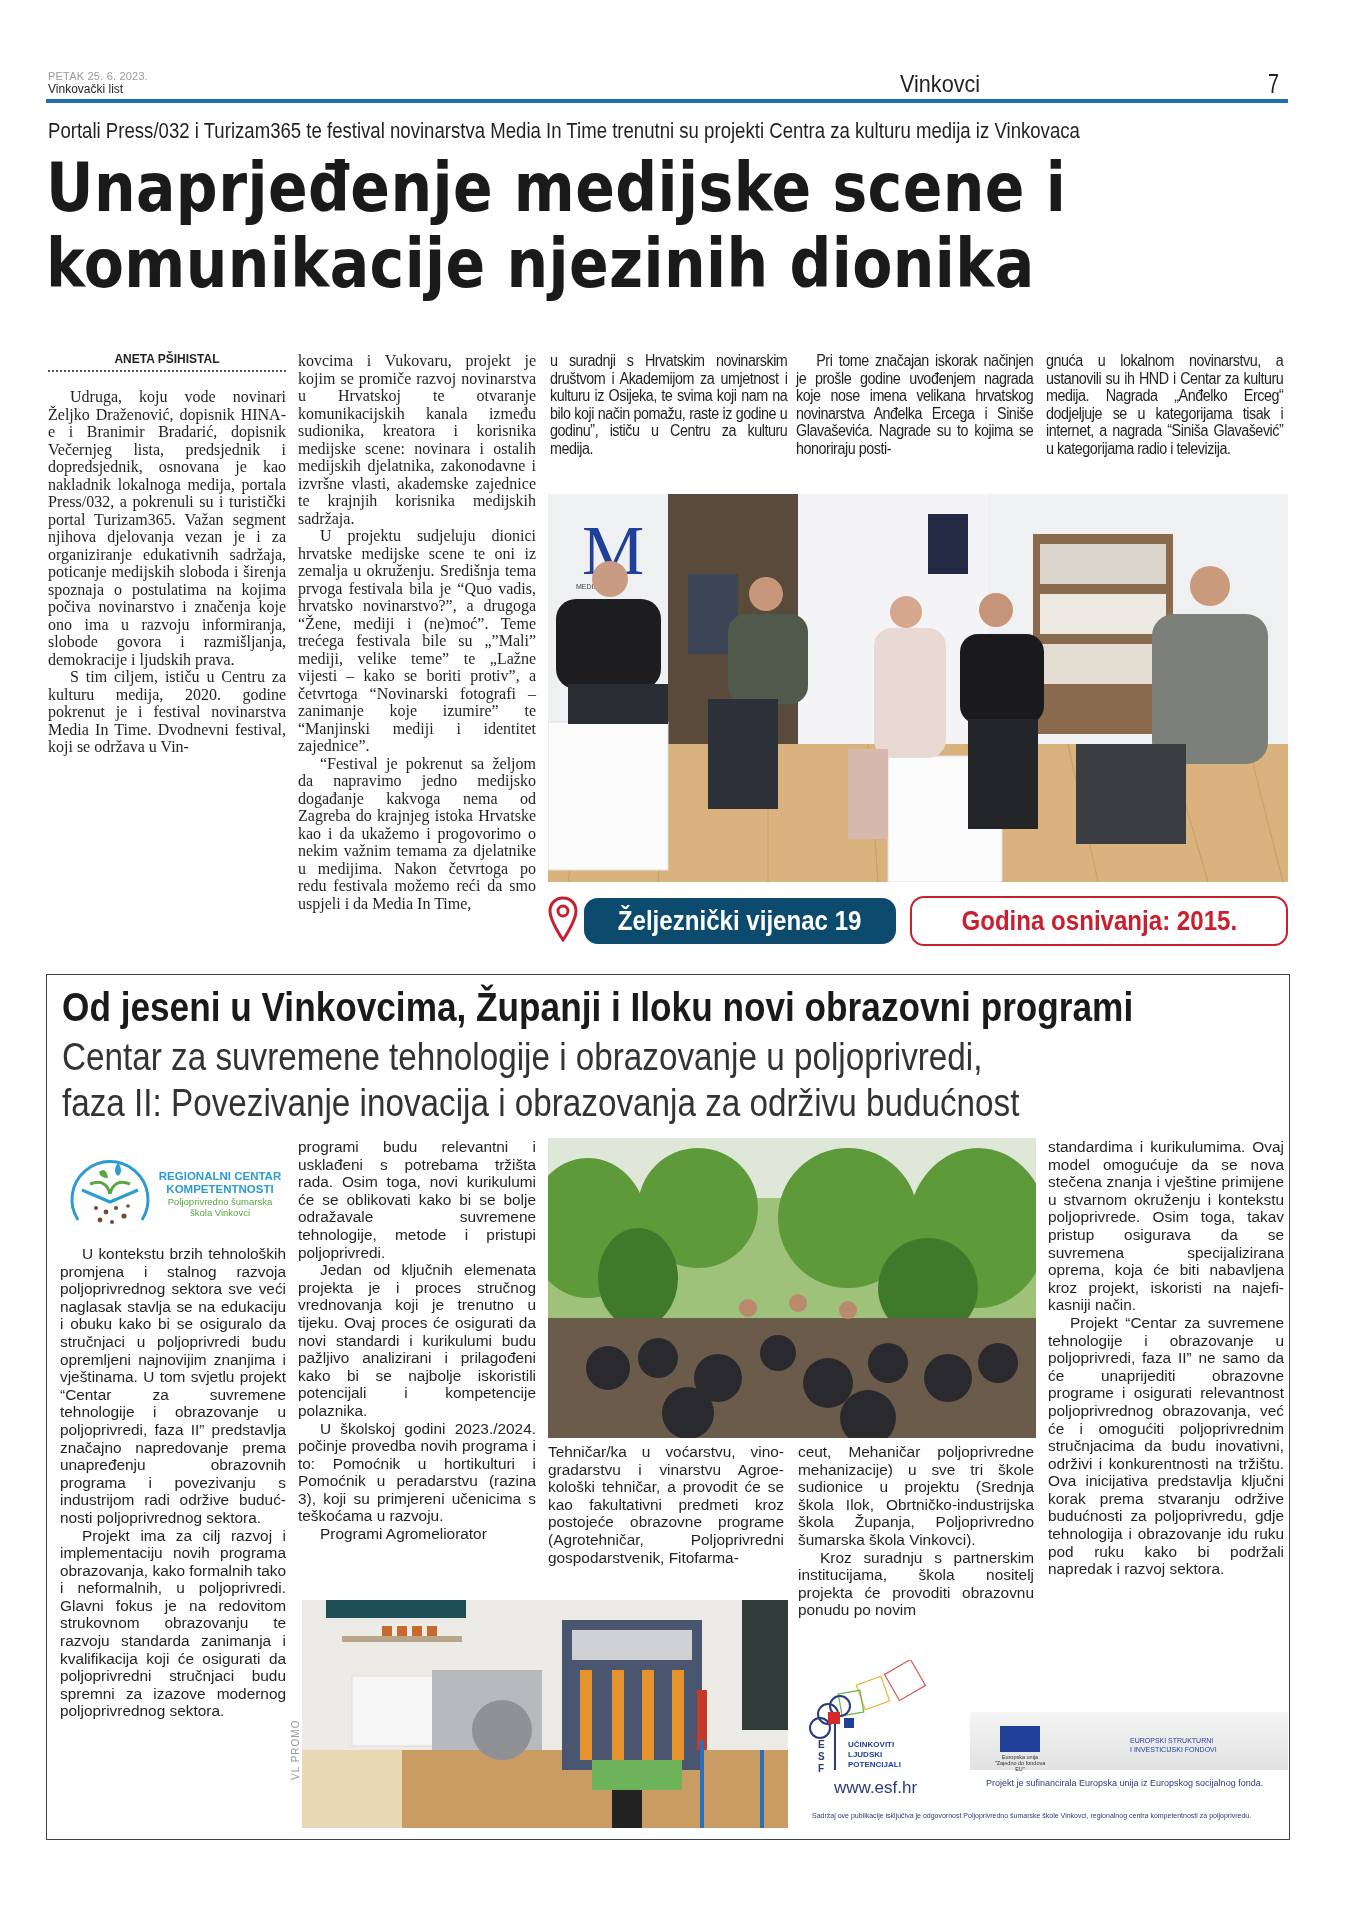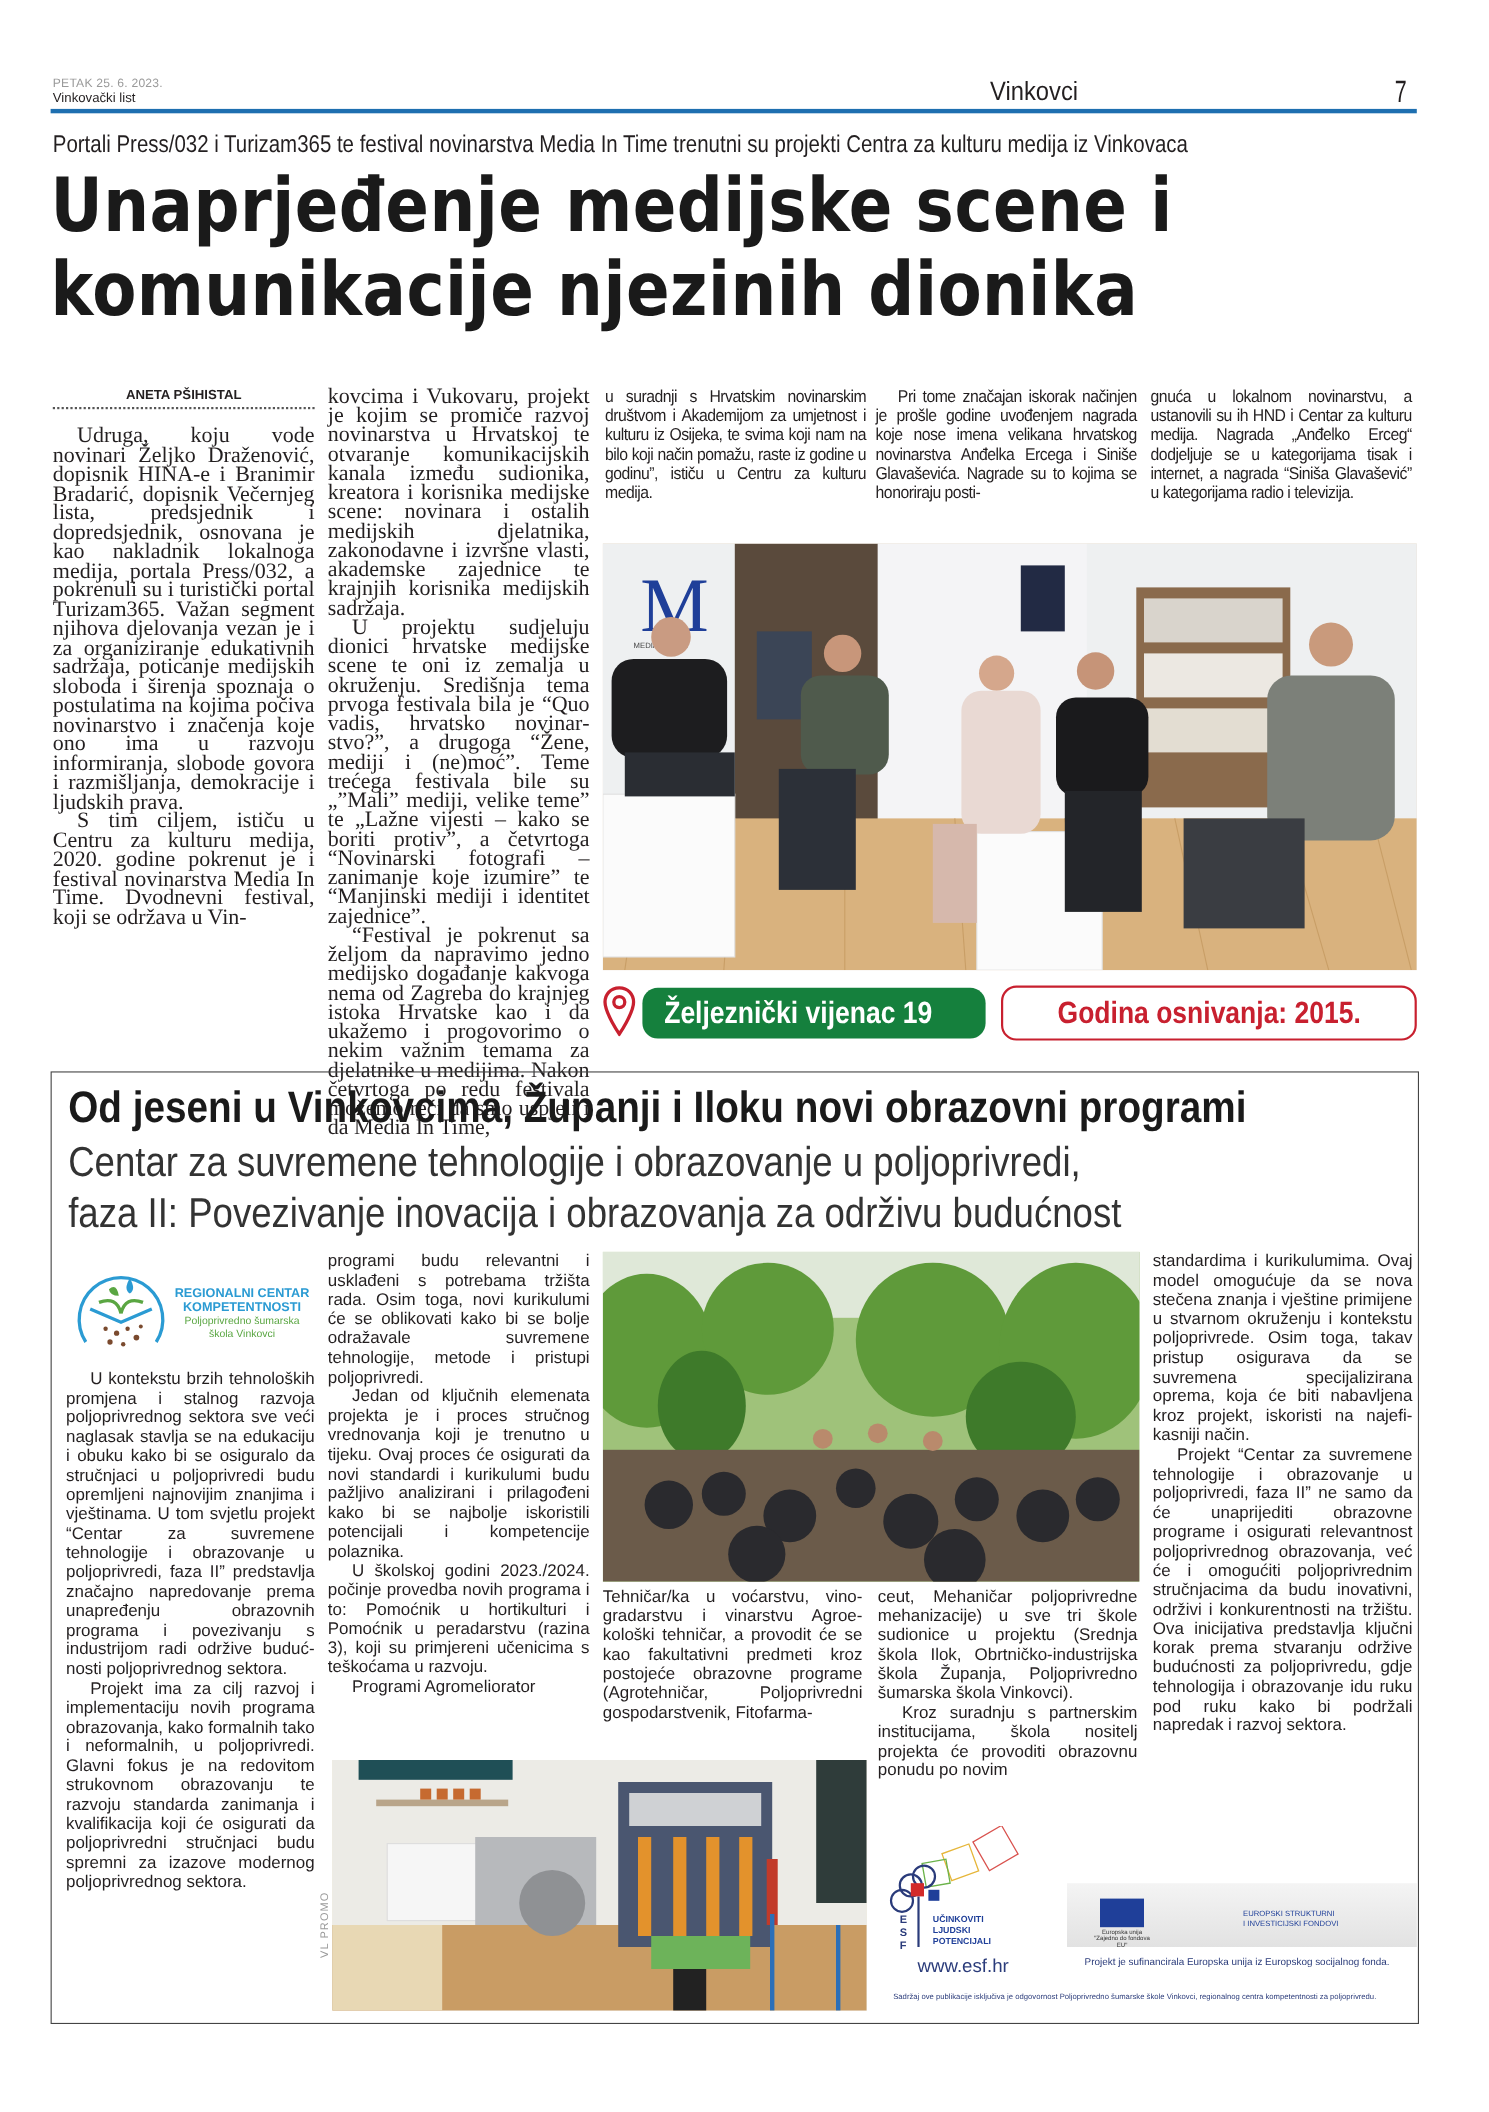--- a/index.html
+++ b/index.html
@@ -12,40 +12,40 @@
   .mh-date { left: 48px; top: 70px; font: 11px "Liberation Sans", sans-serif; color: #9a9a9a; letter-spacing: 0.2px; }
   .mh-paper { left: 48px; top: 82px; font: 12px "Liberation Sans", sans-serif; color: #231f20; }
   .mh-section { left: 900px; top: 70px; font: 24px "Liberation Sans Narrow", "Liberation Sans", sans-serif; color: #231f20; transform: scaleX(0.9); transform-origin: left; }
   .mh-page { left: 1268px; top: 68px; font: 28px "Liberation Sans", sans-serif; color: #231f20; transform: scaleX(0.7); transform-origin: left; }
   .mh-rule { left: 46px; top: 99px; width: 1242px; height: 4px; background: #1e6fb0; }
 
   .kicker { left: 48px; top: 118px; width: 1240px; font: 22px "Liberation Sans", sans-serif; color: #231f20; transform: scaleX(0.845); transform-origin: left; white-space: nowrap; }
   .headline { left: 46px; top: 150px; width: 1260px; font-family: "DejaVu Sans", sans-serif; font-weight: bold; font-size: 68px; line-height: 76px; color: #1a1a1a; transform: scaleX(0.86); transform-origin: left; letter-spacing: 0.5px; white-space: nowrap; }
 
   
-  .col { position: absolute; font-size: 20px; line-height: 17.5px; text-align: justify; hyphens: manual; }
+  .col { position: absolute; font-size: 16px; line-height: 17.5px; text-align: justify; hyphens: manual; }
   .col p { text-indent: 22px; }
   .col p.noindent { text-indent: 0; }
   .byline { left: 48px; top: 352px; width: 238px; font: bold 12px "Liberation Sans", sans-serif; text-align: center; color: #231f20; }
   .byline-rule { left: 48px; top: 370px; width: 238px; border-top: 2px dotted #555; }
   .lead { font-weight: bold; }
 
   .c1 { left: 48px; top: 388px; width: 238px; }
   .c2 { left: 298px; top: 352px; width: 238px; }
   .c3 { left: 550px; top: 352px; width: 236px; }
   .c4 { left: 796px; top: 352px; width: 236px; }
   .c5 { left: 1046px; top: 352px; width: 240px; }
   .narrow { font-family: "Liberation Sans", sans-serif; font-size: 15.6px; letter-spacing: -0.5px; line-height: 17.5px; transform: scaleX(0.92); transform-origin: left; width: 258px !important; }
 
   
   .photo1 { left: 548px; top: 494px; width: 740px; height: 388px; overflow: hidden; background: #e8e2d6; }
 
   
   .pin { left: 548px; top: 896px; width: 30px; height: 46px; }
-  .pill-addr { left: 584px; top: 898px; width: 312px; height: 46px; border-radius: 14px; background: #15803d; color: #fff; font: bold 28px "Liberation Sans", sans-serif; display: flex; align-items: center; transform-origin: left; }
+  .pill-addr { left: 584px; top: 898px; width: 312px; height: 46px; border-radius: 14px; background: #0c4a6e; color: #fff; font: bold 28px "Liberation Sans", sans-serif; display: flex; align-items: center; justify-content: center; transform-origin: left; }
   .pill-addr span, .pill-year span { display: inline-block; transform: scaleX(0.86); white-space: nowrap; }
   .pill-year { left: 910px; top: 896px; width: 378px; height: 50px; border-radius: 14px; border: 2px solid #c8202f; color: #c8202f; font: bold 28px "Liberation Sans", sans-serif; display: flex; align-items: center; justify-content: center; }
 
   
   .promo-box { left: 46px; top: 974px; width: 1244px; height: 866px; border: 1.5px solid #444; }
   .promo-title { left: 62px; top: 984px; width: 1224px; font-family: "Liberation Sans", sans-serif; font-weight: bold; font-size: 40px; line-height: 46px; color: #1a1a1a; transform: scaleX(0.88); transform-origin: left; white-space: nowrap; }
   .promo-sub { left: 62px; top: 1034px; width: 1224px; font-family: "Liberation Sans", sans-serif; font-size: 38px; line-height: 46px; color: #333; transform: scaleX(0.875); transform-origin: left; white-space: nowrap; font-weight: normal; }
 
   .pc { position: absolute; font-family: "Liberation Sans", sans-serif; font-size: 15.4px; line-height: 17.6px; text-align: justify; color: #231f20; }
   .pc p { text-indent: 22px; }

